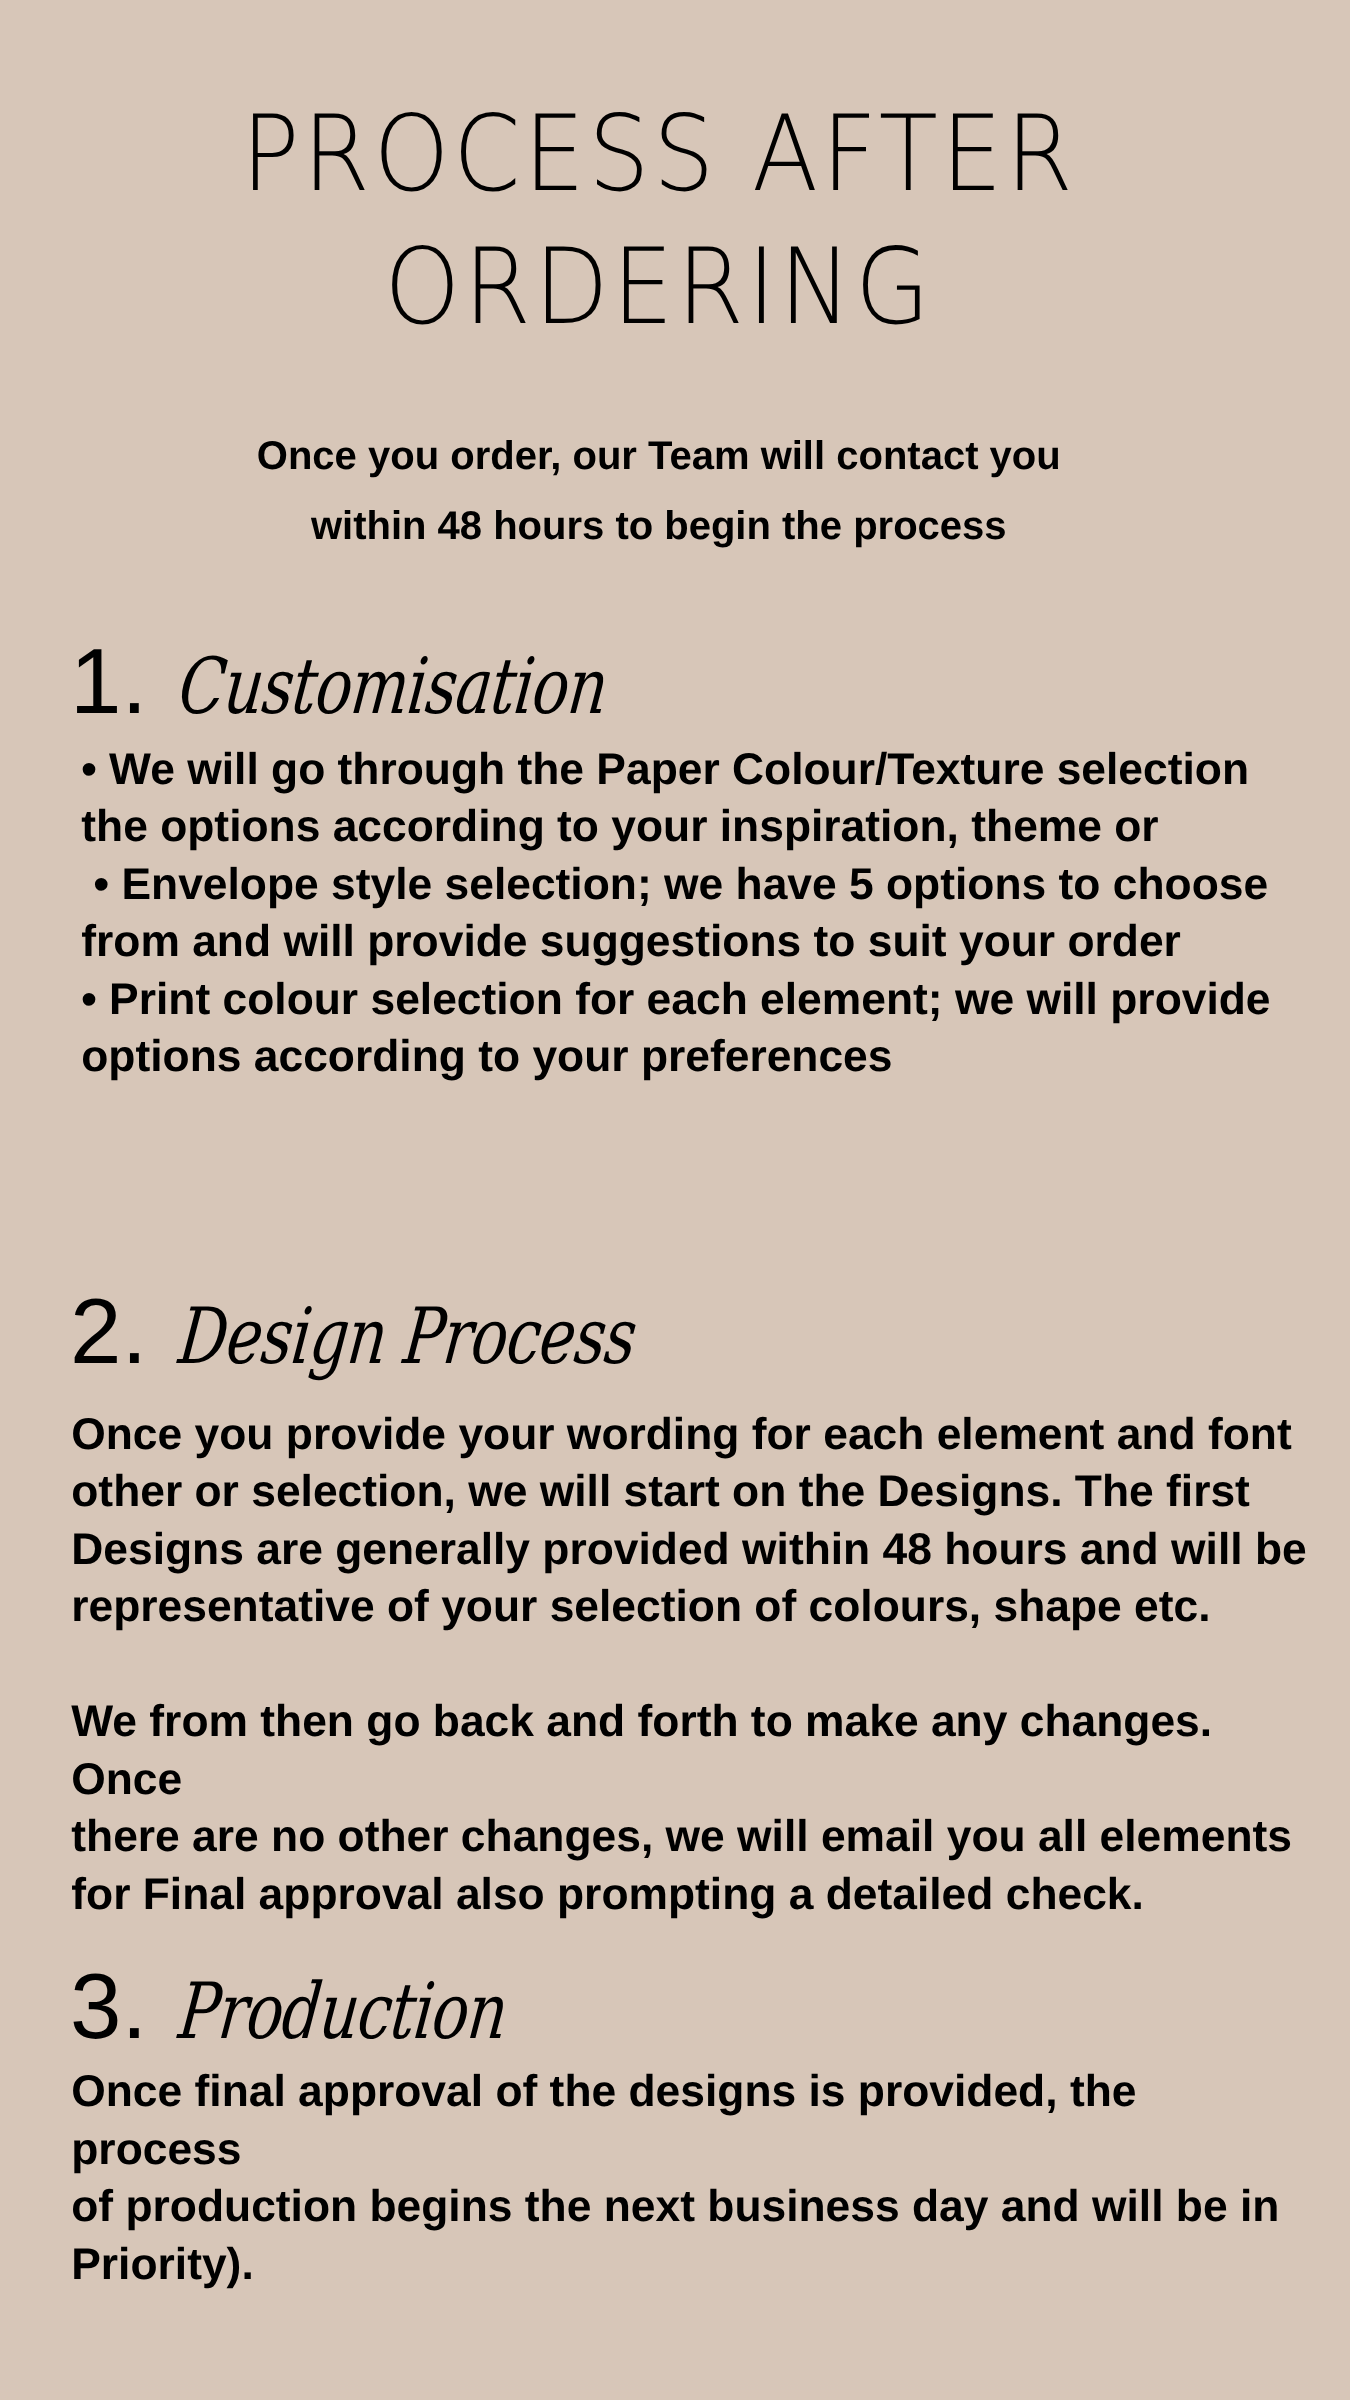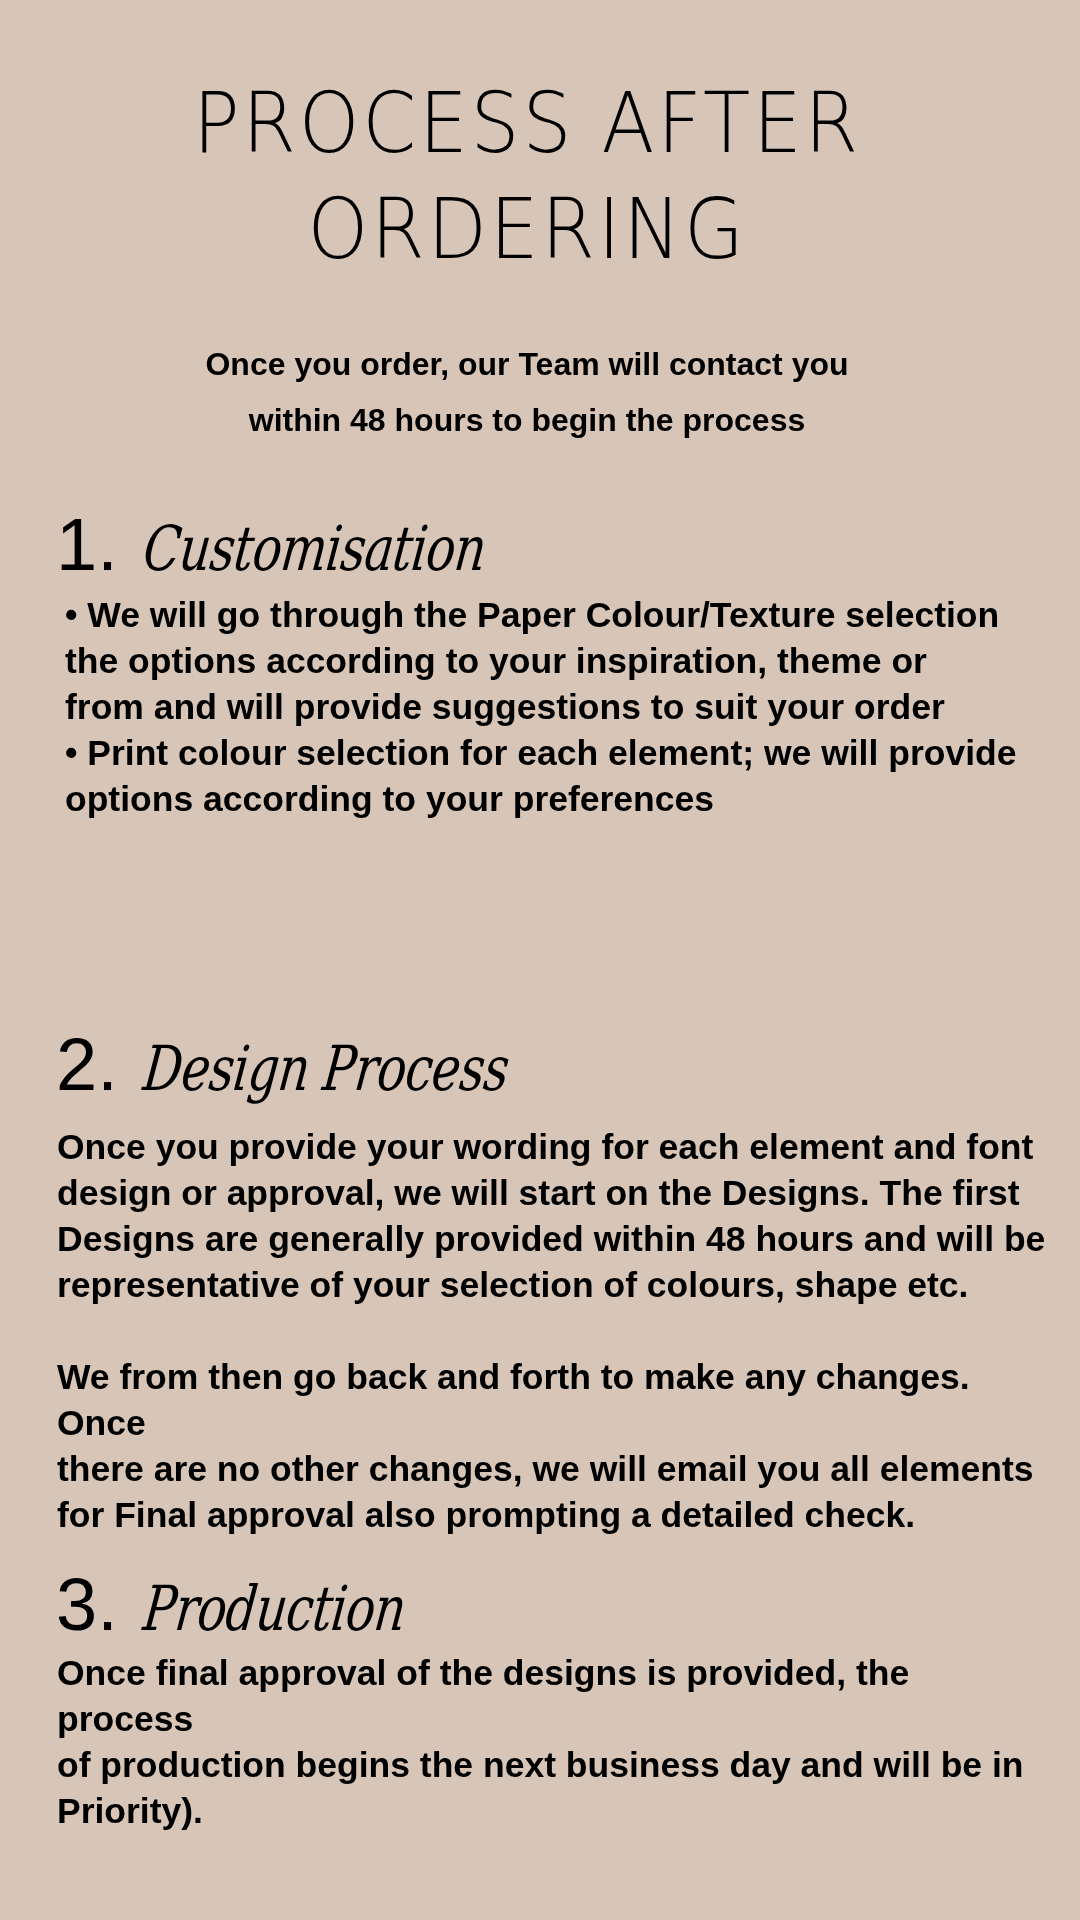--- a/index.html
+++ b/index.html
@@ -64,32 +64,33 @@
   <div>within 48 hours to begin the process</div>
 </div>
 
 <div class="section-head" style="top:505px;">
   <span class="num">1.</span>
   <span class="script">Customisation</span>
 </div>
 <div class="body" style="top:592px; left:65px;">
   <p>• We will go through the Paper Colour/Texture selection</p>
   <p>the options according to your inspiration, theme or</p>
+  <p style="white-space:pre"> • Envelope style selection; we have 5 options to choose</p>
   <p>from and will provide suggestions to suit your order</p>
   <p>• Print colour selection for each element; we will provide</p>
   <p>options according to your preferences</p>
 </div>
 
 <div class="section-head" style="top:1025px;">
   <span class="num">2.</span>
   <span class="script">Design Process</span>
 </div>
 <div class="body" style="top:1124px;">
   <p>Once you provide your wording for each element and font</p>
-  <p>design or approval, we will start on the Designs. The first</p>
+  <p>other or selection, we will start on the Designs. The first</p>
   <p>Designs are generally provided within 48 hours and will be</p>
   <p>representative of your selection of colours, shape etc.</p>
   <div class="gap"></div>
   <p>We from then go back and forth to make any changes. Once</p>
   <p>there are no other changes, we will email you all elements</p>
   <p>for Final approval also prompting a detailed check.</p>
 </div>
 
 <div class="section-head" style="top:1565px;">
   <span class="num">3.</span>

